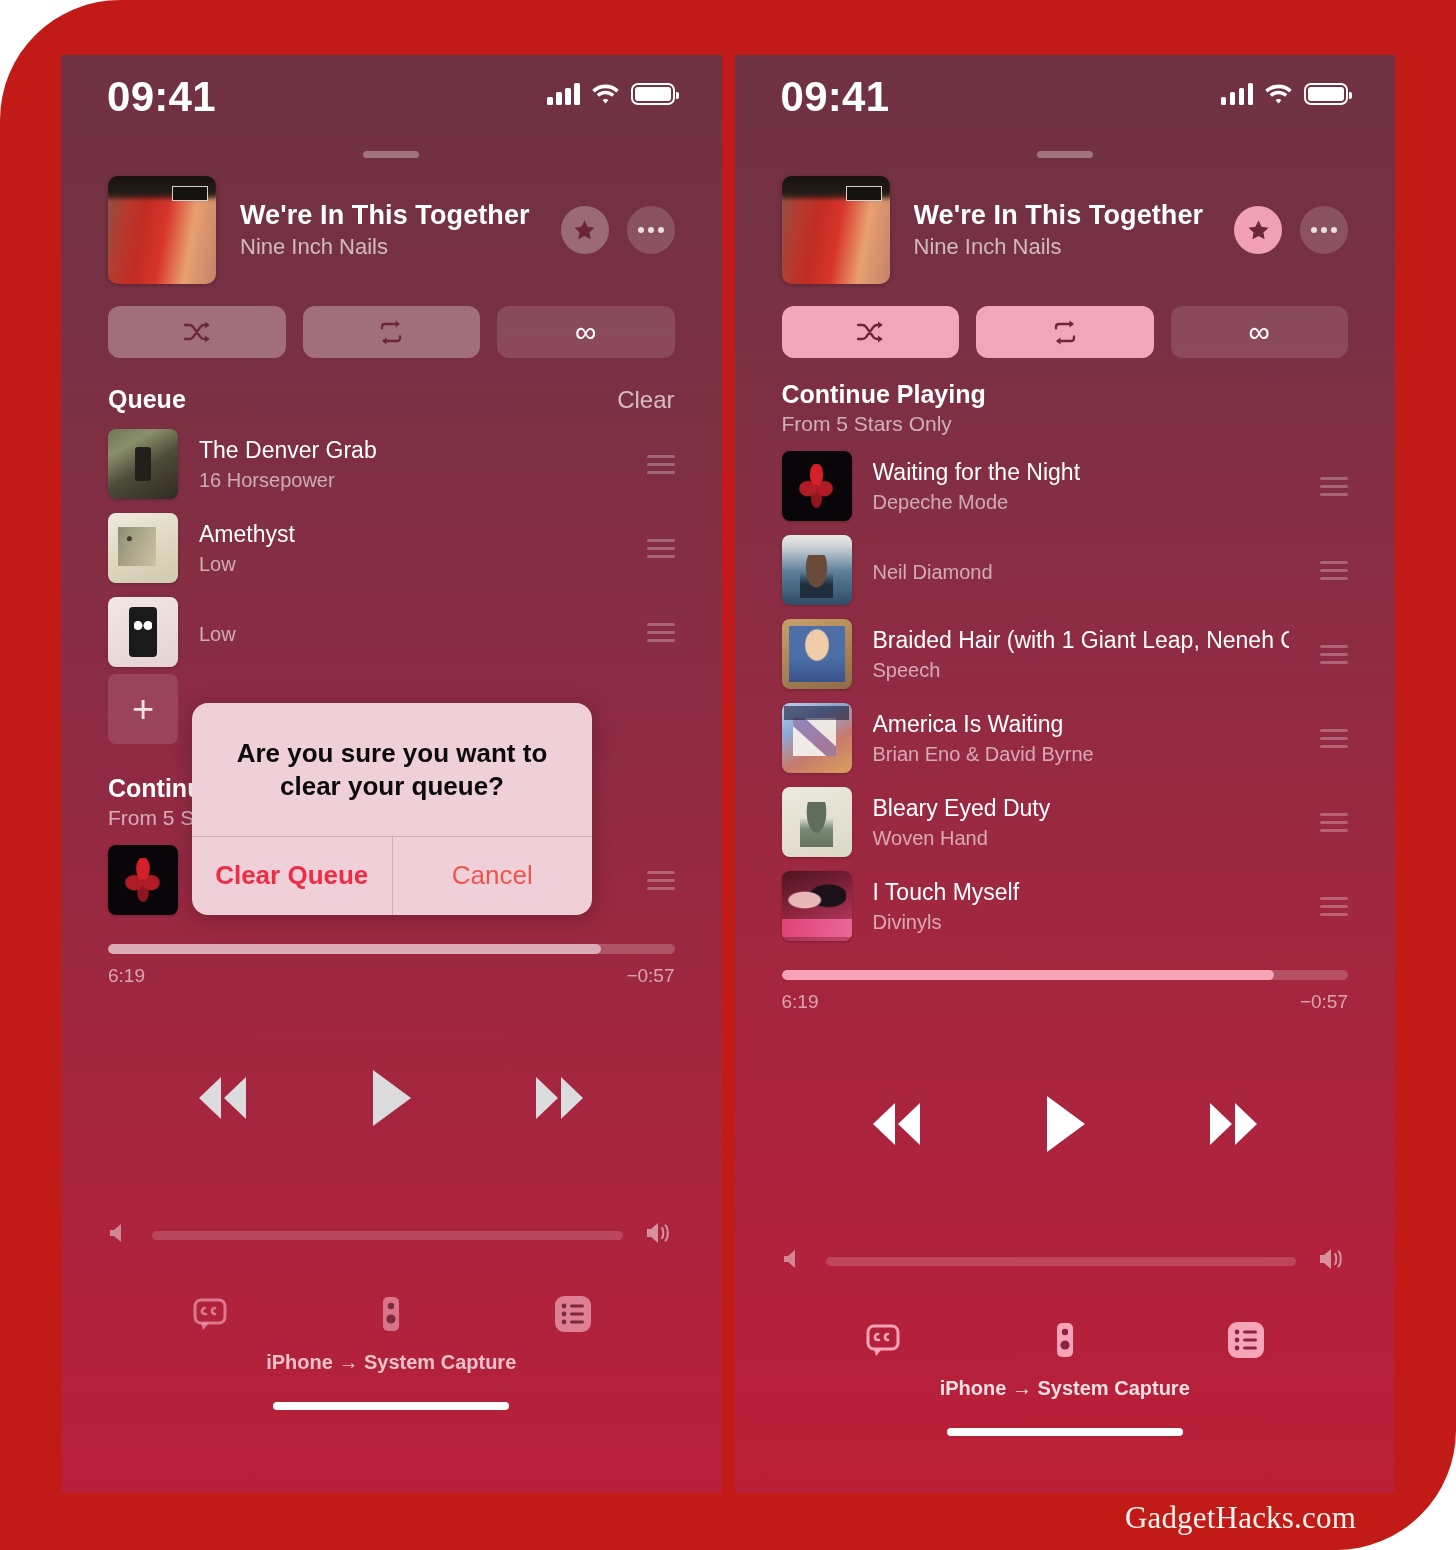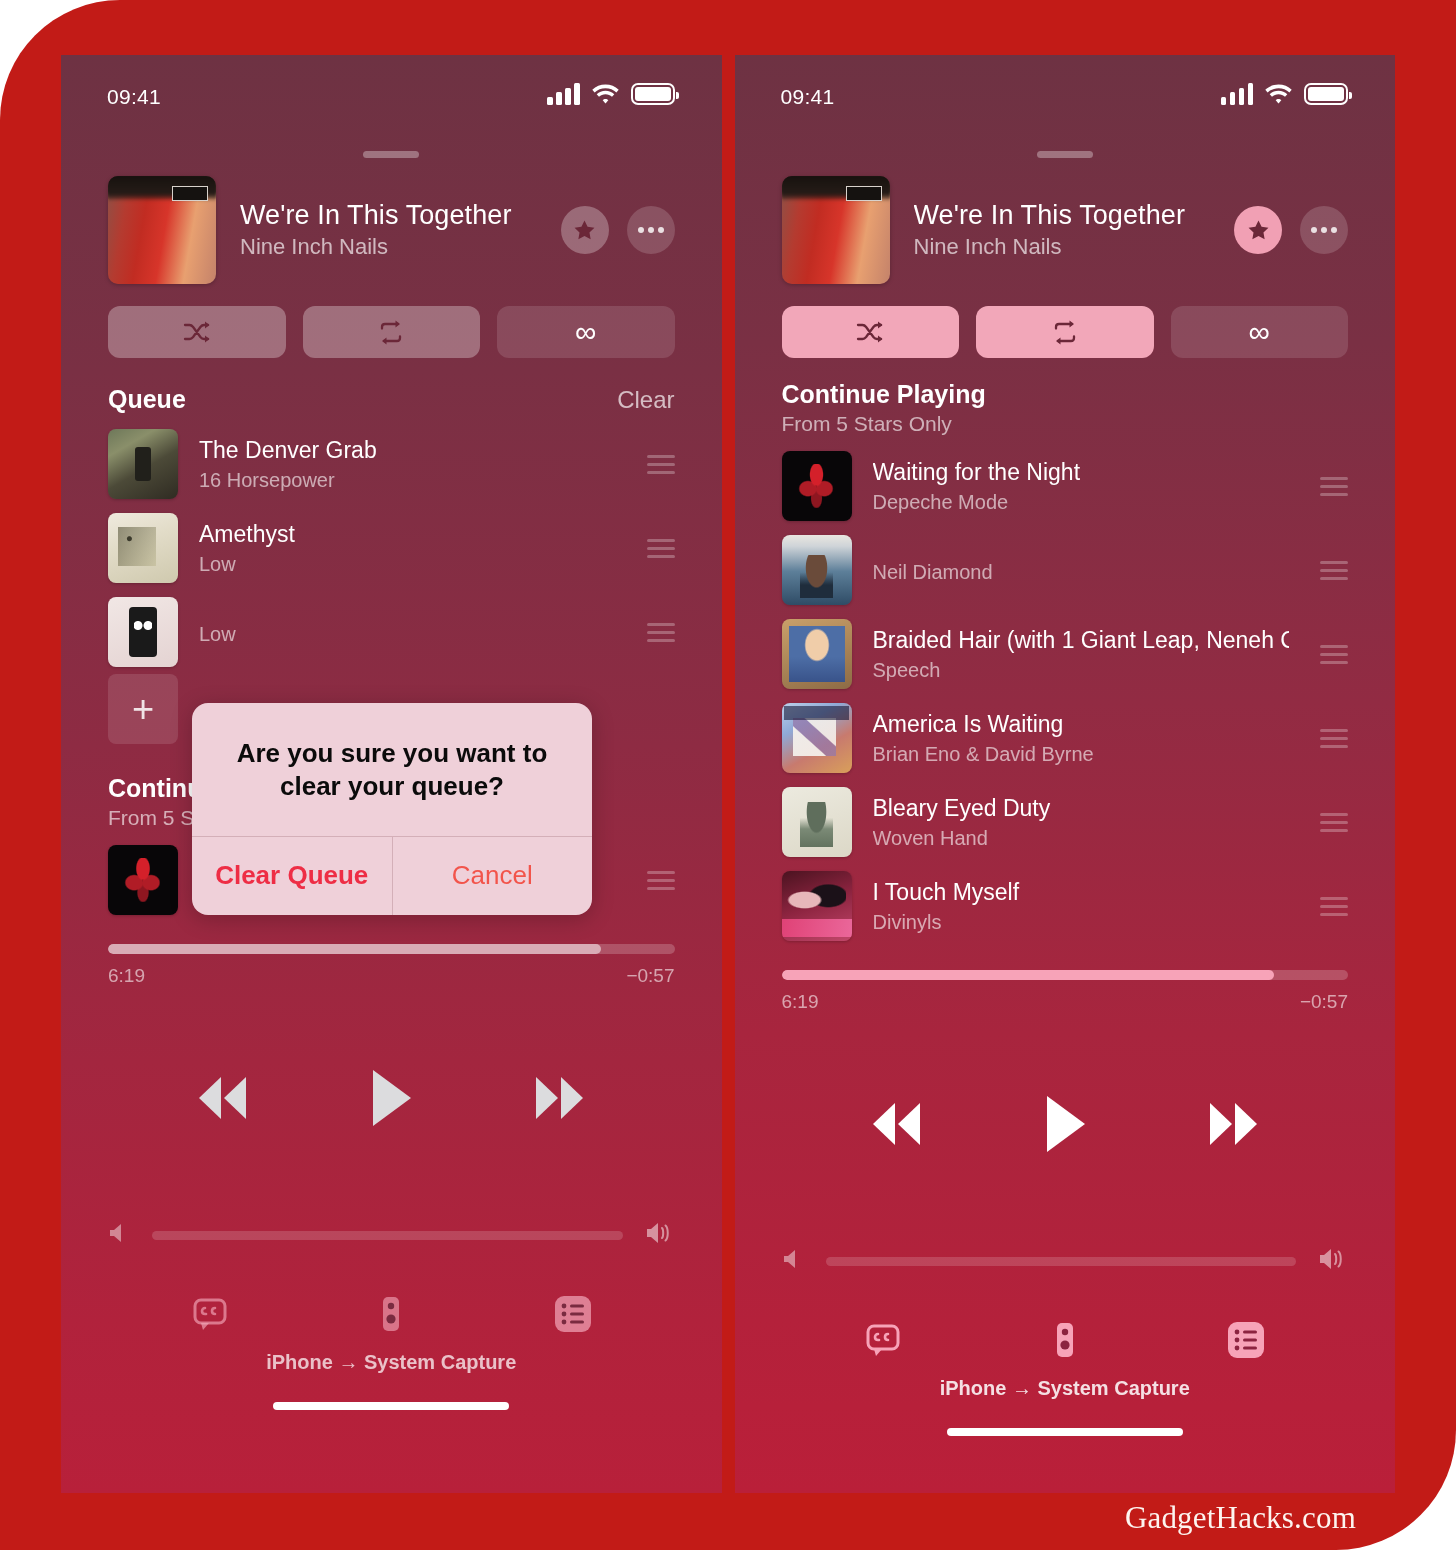--- a/index.html
+++ b/index.html
@@ -51,21 +51,21 @@
   }
 
   
   .statusbar {
     position: relative;
     height: 72px;
     display: flex; align-items: center; justify-content: space-between;
     padding: 0 47px 0 46px;
   }
   .clock {
-    font-size: 21px; font-weight: normal; letter-spacing: .3px;
+    font-size: 42px; font-weight: bold; letter-spacing: .3px;
     color: #fff; margin-top: 12px;
   }
   .status-icons { display: flex; align-items: center; gap: 11px; margin-top: 6px; }
   .cell-bars { display: flex; align-items: flex-end; gap: 3.5px; height: 22px; }
   .cell-bars i { display: block; width: 5.5px; background: #fff; border-radius: 1.5px; }
   .cell-bars i:nth-child(1){ height: 8px; }
   .cell-bars i:nth-child(2){ height: 13px; }
   .cell-bars i:nth-child(3){ height: 17px; }
   .cell-bars i:nth-child(4){ height: 22px; }
   .wifi { width: 29px; height: 22px; }
@@ -104,21 +104,21 @@
   .art-big::before{
     content:""; position:absolute; left:0; right:0; top:0; height:26px;
     background: linear-gradient(180deg,#17120f 0%, #241b17 62%, rgba(36,27,23,0) 100%);
     filter: blur(1px);
   }
   .art-big::after{
     content:""; position:absolute; right:8px; top:10px;
     width:34px; height:13px; background:#151210; border:1.5px solid #d8d2cc;
   }
   .np-text { flex: 1 1 auto; min-width: 0; }
-  .np-title { font-size: 27px; font-weight: normal; letter-spacing: .1px; color: #fff; white-space: nowrap; overflow: hidden; }
+  .np-title { font-size: 27px; font-weight: bold; letter-spacing: .1px; color: #fff; white-space: nowrap; overflow: hidden; }
   .np-artist { font-size: 22px; color: rgba(255,255,255,.66); margin-top: 3px; white-space: nowrap; overflow: hidden; }
   .np-actions { display: flex; align-items: center; gap: 18px; flex: 0 0 auto; }
   .circbtn {
     width: 48px; height: 48px; border-radius: 50%;
     display: flex; align-items: center; justify-content: center;
   }
   .circbtn.star { background: rgba(255,255,255,.28); }
   .phone.right .circbtn.star { background: #F1A0B4; }
   .circbtn.more { background: rgba(255,255,255,.16); }
   .star-g { width: 25px; height: 25px; fill: #6B2738; }

